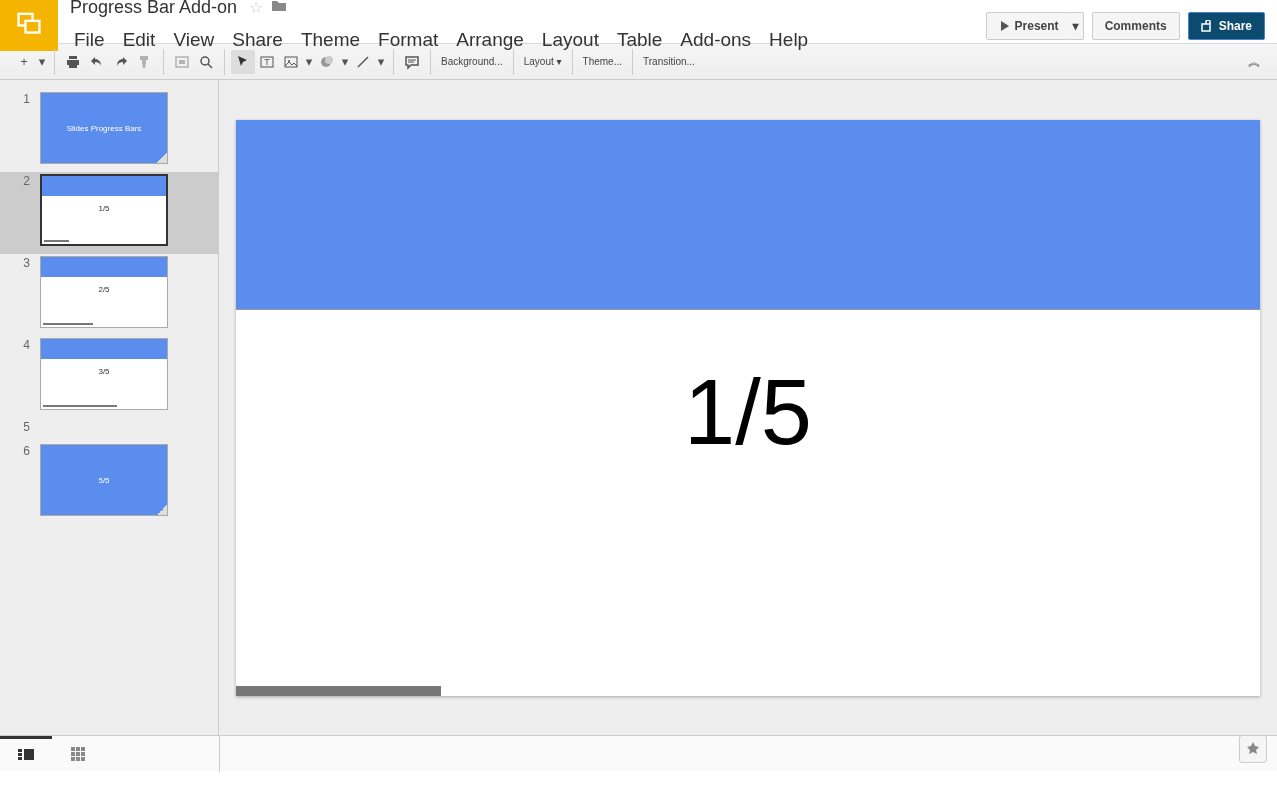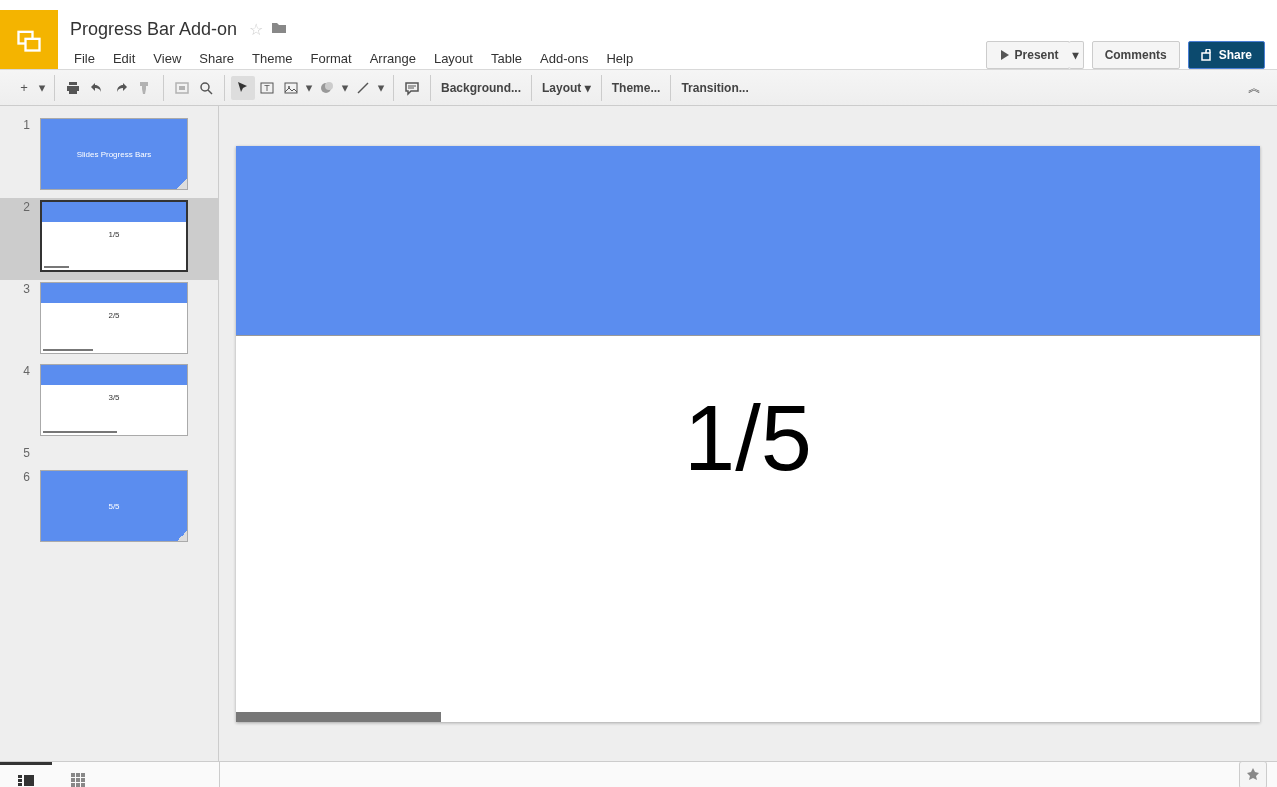--- a/index.html
+++ b/index.html
@@ -1,46 +1,46 @@
 <!DOCTYPE html>
 <html><head>
 <meta charset="utf-8">
 <style>
 * { box-sizing: border-box; margin: 0; padding: 0; }
 body { font-family: Arial, sans-serif; font-size: 13px; color: #333; background: #fff; width: 1277px; height: 787px; overflow: hidden; }
 
-.header { display: flex; align-items: flex-end; height: 70px; border-bottom: 1px solid #d9d9d9; }
+.header { display: flex; align-items: center; height: 44px; border-bottom: 1px solid #d9d9d9; }
 .logo { width: 58px; height: 59px; background: #f4b400; display: flex; align-items: center; justify-content: center; }
 .logo svg { width: 28px; height: 28px; }
 .title-area { padding: 6px 0 0 8px; flex: 1; }
 .title-row { display: flex; align-items: center; gap: 8px; }
 .doc-title { font-size: 18px; color: #333; font-weight: normal; padding: 2px 4px; }
 .star { color: #ccc; font-size: 16px; cursor: pointer; }
 .folder-icon { color: #888; cursor: pointer; }
 .menu-bar { display: flex; gap: 2px; margin-top: 6px; }
-.menu-item { padding: 3px 8px; cursor: pointer; color: #333; font-size: 13px; }
+.menu-item { padding: 3px 8px; cursor: pointer; color: #333; font-size: 19px; }
 .header-buttons { display: flex; align-items: center; gap: 8px; padding: 8px 12px 0 0; }
 .btn { background: #f5f5f5; border: 1px solid #ccc; border-radius: 2px; padding: 6px 12px; font-size: 12px; font-weight: bold; cursor: pointer; display: flex; align-items: center; gap: 4px; color: #444; }
 .btn-present { padding-right: 10px; }
 .btn-dd { border-left: none; padding: 6px 4px; margin-left: -9px; }
 .btn-share { background: #0c4a6e; color: #fff; border: 1px solid #4a7fd6; }
 
 .toolbar { height: 36px; background: linear-gradient(#f5f5f5,#eee); border-bottom: 1px solid #ccc; display: flex; align-items: center; padding: 0 6px; }
 .tb-group { display: flex; align-items: center; border-right: 1px solid #ccc; height: 26px; padding: 0 6px; }
 .tb-btn { width: 24px; height: 24px; display: flex; align-items: center; justify-content: center; cursor: pointer; color: #555; border-radius: 2px; }
 .tb-btn-dd { width: 12px; }
-.tb-textbtn { padding: 0 10px; height: 26px; display: flex; align-items: center; cursor: pointer; font-size: 12px; font-weight: bold; color: #444; border-right: 1px solid #ccc; }
+.tb-textbtn { padding: 0 10px; height: 26px; display: flex; align-items: center; cursor: pointer; font-size: 10px; font-weight: normal; color: #444; border-right: 1px solid #ccc; }
 .tb-collapse { margin-left: auto; padding-right: 10px; cursor: pointer; color: #666; }
 
 .workspace { display: flex; height: 655px; }
 .sidebar { width: 219px; border-right: 1px solid #ccc; background: #eee; overflow-y: auto; padding-top: 10px; }
 .thumb-row { display: flex; padding: 2px 14px 8px 14px; align-items: flex-start; }
 .thumb-row.selected { background: #ccc; }
 .thumb-num { width: 26px; text-align: right; font-size: 12px; color: #666; padding-right: 10px; padding-top: 0; }
-.thumb { width: 148px; height: 72px; background: #fff; border: 1px solid #aaa; position: relative; overflow: hidden; }
+.thumb { width: 128px; height: 72px; background: #fff; border: 1px solid #aaa; position: relative; overflow: hidden; }
 .thumb-row.selected .thumb { border: 2px solid #333; }
 .thumb-band { position: absolute; top: 0; left: 0; right: 0; height: 20px; background: #5b8def; }
 .thumb-full { position: absolute; inset: 0; background: #5b8def; display: flex; align-items: center; justify-content: center; color: #fff; font-size: 8px; }
 .thumb-text { position: absolute; top: 28px; left: 0; right: 0; text-align: center; font-size: 8px; color: #333; }
 .thumb-progress { position: absolute; bottom: 2px; left: 2px; height: 2px; background: #777; }
 .thumb-corner { position: absolute; bottom: 0; right: 0; width: 10px; height: 10px; background: linear-gradient(135deg, transparent 50%, #ddd 50%); }
 
 .canvas-area { flex: 1; background: #eee; display: flex; align-items: center; justify-content: center; position: relative; }
 .slide { width: 1024px; height: 576px; background: #fff; box-shadow: 0 1px 3px rgba(0,0,0,0.3); position: relative; }
 .slide-band { position: absolute; top: 0; left: 0; right: 0; height: 190px; background: #5b8def; border-bottom: 1px solid #999; }

